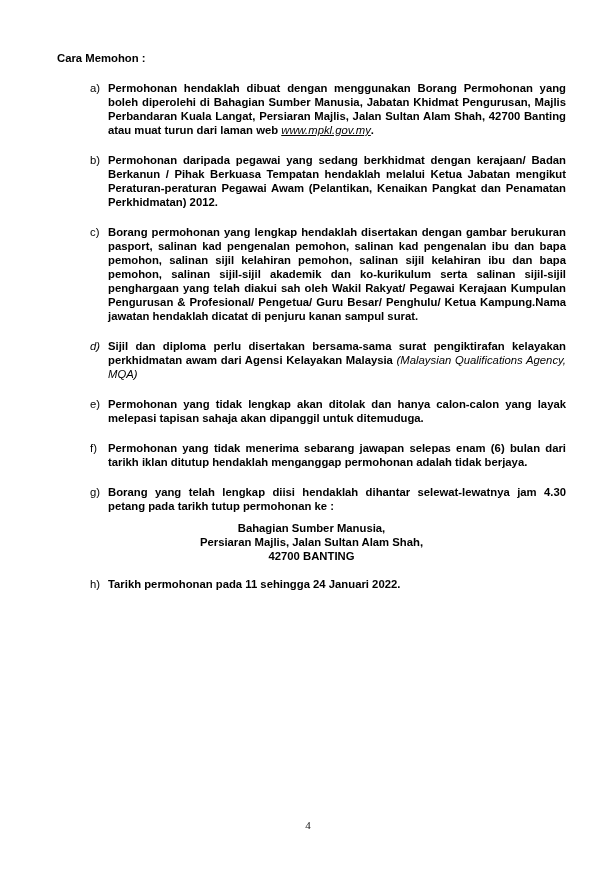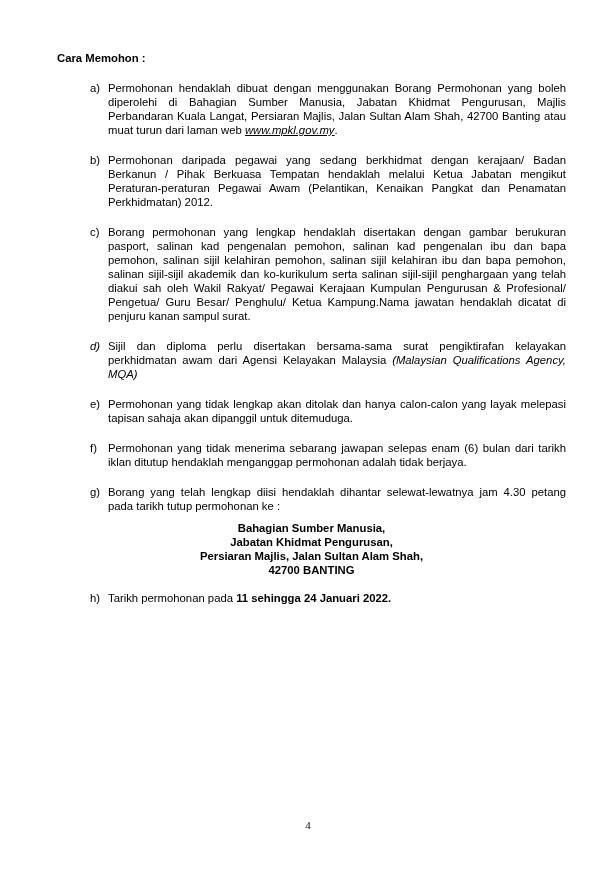--- a/index.html
+++ b/index.html
@@ -30,21 +30,21 @@
     position: relative;
     padding-left: 51px;
     text-align: justify;
     margin-top: 16px;
   }
   .doc-item .marker {
     position: absolute;
     left: 33px;
     top: 0;
   }
-  .seg-regular { font-style: normal; font-weight: 400; }
+  .seg-regular { font-style: normal; font-weight: 700; }
   .seg-italic  { font-style: italic; }
   .seg-bold    { font-weight: 700; }
   .seg-link    { font-style: italic; text-decoration: underline; color: inherit; cursor: pointer; }
   .address {
     margin-top: 8px;
     text-align: center;
     font-weight: 700;
   }
   #list-bottom .doc-item { margin-top: 14px; }
   .page-number {
@@ -68,21 +68,20 @@
         <div class="doc-item"><span class="marker">a)</span><span class="seg-regular">Permohonan hendaklah dibuat dengan menggunakan Borang Permohonan yang boleh diperolehi di Bahagian Sumber Manusia, Jabatan Khidmat Pengurusan, Majlis Perbandaran Kuala Langat, Persiaran Majlis, Jalan Sultan Alam Shah, 42700 Banting atau muat turun dari laman web </span><span class="seg-link">www.mpkl.gov.my</span><span class="seg-regular">.</span></div>
         <div class="doc-item"><span class="marker">b)</span><span class="seg-regular">Permohonan daripada pegawai yang sedang berkhidmat dengan kerajaan/ Badan Berkanun / Pihak Berkuasa Tempatan hendaklah melalui Ketua Jabatan mengikut Peraturan-peraturan Pegawai Awam (Pelantikan, Kenaikan Pangkat dan Penamatan Perkhidmatan) 2012.</span></div>
         <div class="doc-item"><span class="marker">c)</span><span class="seg-regular">Borang permohonan yang lengkap hendaklah disertakan dengan gambar berukuran pasport, salinan kad pengenalan pemohon, salinan kad pengenalan ibu dan bapa pemohon, salinan sijil kelahiran pemohon, salinan sijil kelahiran ibu dan bapa pemohon, salinan sijil-sijil akademik dan ko-kurikulum serta salinan sijil-sijil penghargaan yang telah diakui sah oleh Wakil Rakyat/ Pegawai Kerajaan Kumpulan Pengurusan &amp; Profesional/ Pengetua/ Guru Besar/ Penghulu/ Ketua Kampung.Nama jawatan hendaklah dicatat di penjuru kanan sampul surat.</span></div>
         <div class="doc-item"><span class="marker seg-italic">d)</span><span class="seg-regular">Sijil dan diploma perlu disertakan bersama-sama surat pengiktirafan kelayakan perkhidmatan awam dari Agensi Kelayakan Malaysia </span><span class="seg-italic">(Malaysian Qualifications Agency, MQA)</span></div>
         <div class="doc-item"><span class="marker">e)</span><span class="seg-regular">Permohonan yang tidak lengkap akan ditolak dan hanya calon-calon yang layak melepasi tapisan sahaja akan dipanggil untuk ditemuduga.</span></div>
         <div class="doc-item"><span class="marker">f)</span><span class="seg-regular">Permohonan yang tidak menerima sebarang jawapan selepas enam (6) bulan dari tarikh iklan ditutup hendaklah menganggap permohonan adalah tidak berjaya.</span></div>
         <div class="doc-item"><span class="marker">g)</span><span class="seg-regular">Borang yang telah lengkap diisi hendaklah dihantar selewat-lewatnya jam 4.30 petang pada tarikh tutup permohonan ke :</span></div>
       </div>
     <div class="address" id="address-block">
         <div class="address-line">Bahagian Sumber Manusia,</div>
-        <div class="address-line">Jabatan Khidmat Pengurusan,</div>
         <div class="address-line">Persiaran Majlis, Jalan Sultan Alam Shah,</div>
         <div class="address-line">42700 BANTING</div>
       </div>
     <div id="list-bottom">
         <div class="doc-item"><span class="marker">h)</span><span class="seg-regular">Tarikh permohonan pada </span><span class="seg-bold">11 sehingga 24 Januari 2022.</span></div>
       </div>
   </div>
   <div class="page-number">4</div>
 </div>
 

